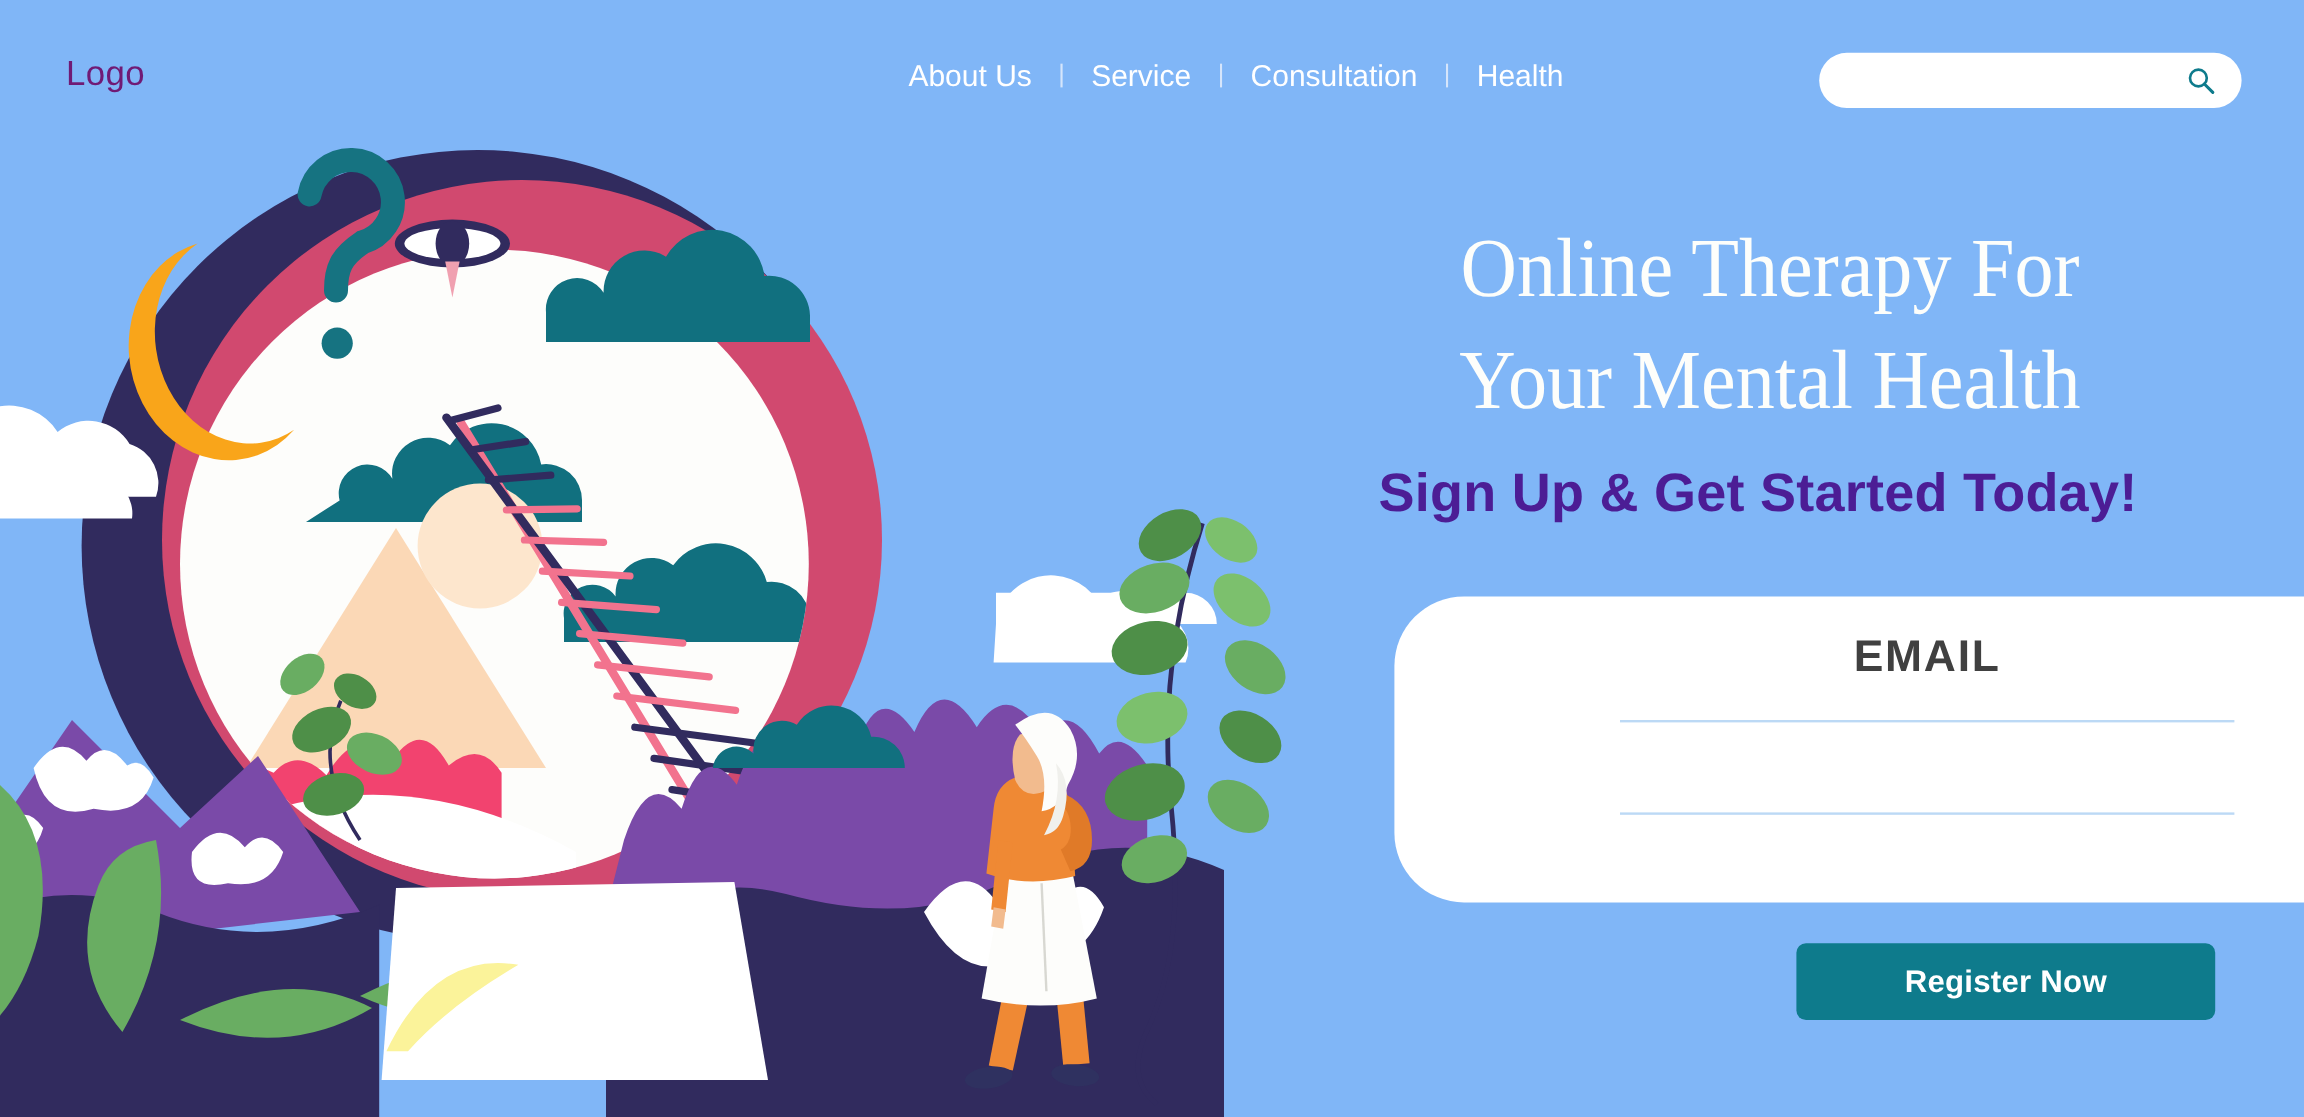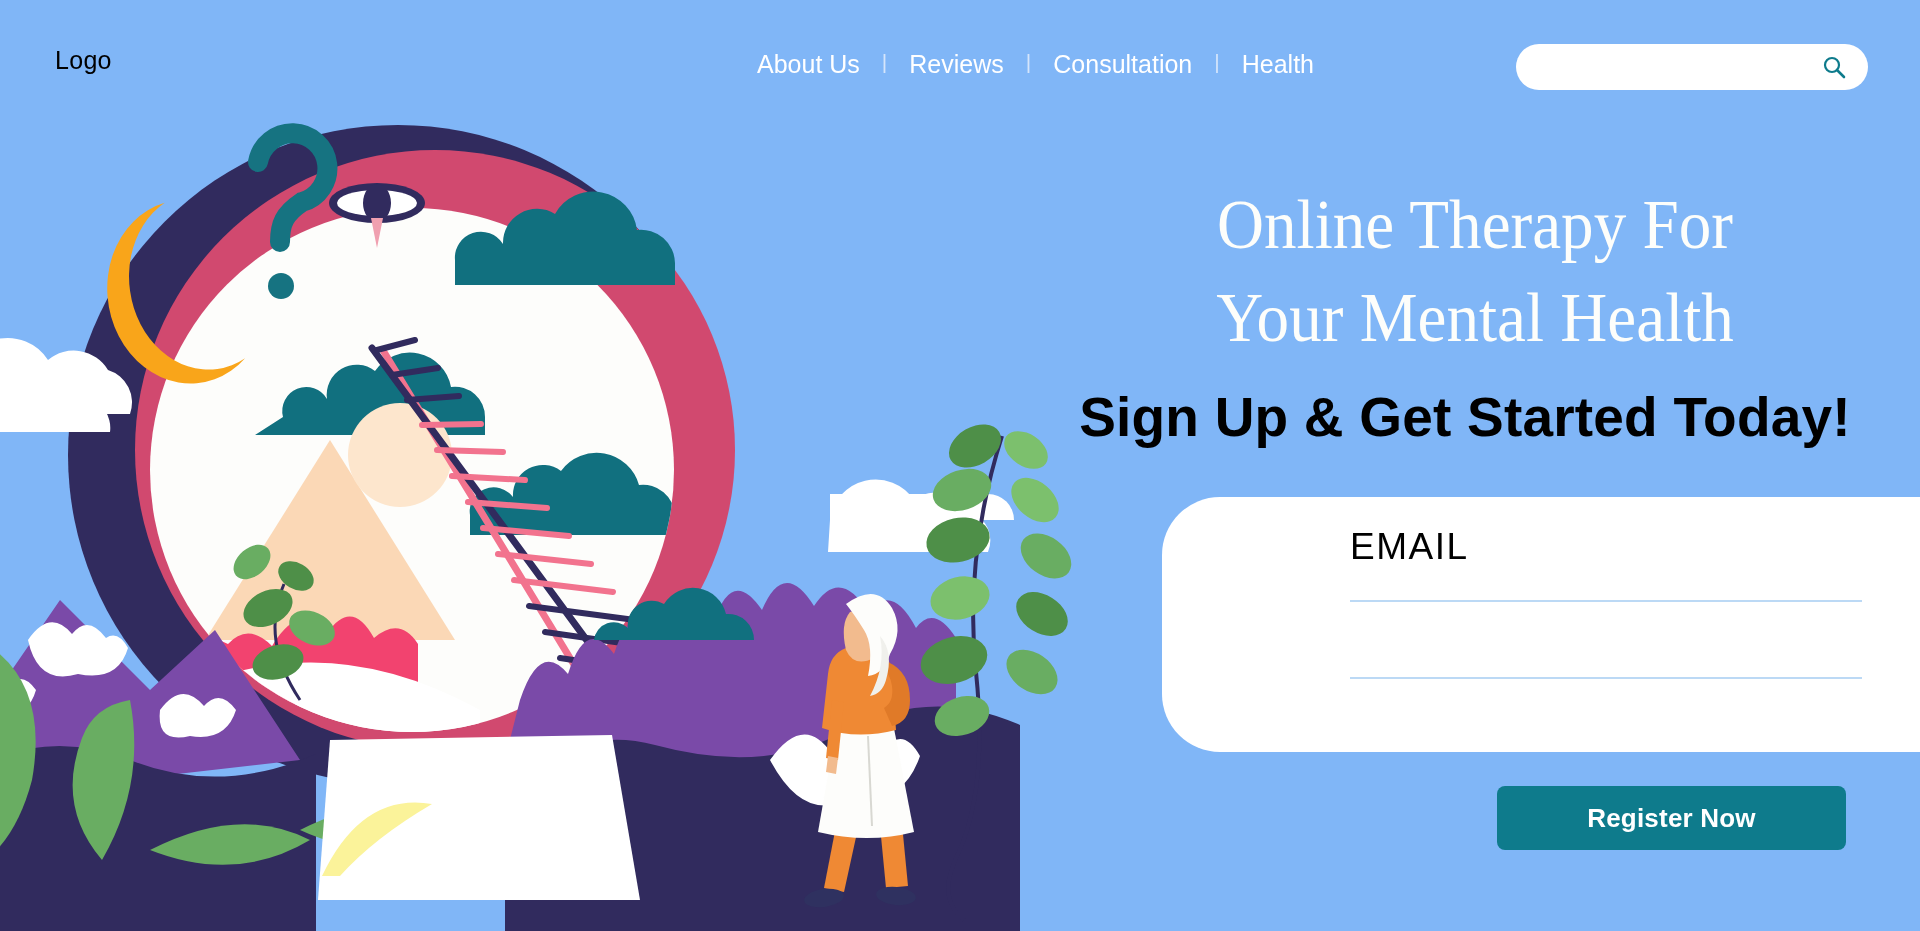--- a/index.html
+++ b/index.html
@@ -11,21 +11,21 @@
   }
   .page { position:relative; width:1920px; height:931px; overflow:hidden; background:#80b6f7; }
 
   
   .navbar {
     position:absolute; top:0; left:0; width:1920px; height:120px;
     display:flex; align-items:center; z-index:40;
   }
   .logo {
     position:absolute; left:55px; top:46px;
-    color:#000000; font-size:25px; letter-spacing:.3px;
+    color:#701a75; font-size:29px; letter-spacing:.3px;
   }
   .navlinks {
     position:absolute; left:735px; top:50px;
     display:flex; gap:0px;
   }
   .navlinks a {
     color:#ffffff; font-size:25px; text-decoration:none;
     padding:0 22px; white-space:nowrap;
   }
   .navsep { color:#e4eefc; font-size:21px; opacity:.85; }
@@ -46,34 +46,34 @@
     width:760px; text-align:center;
     color:#fdfefb;
     font-family:"Liberation Serif", serif;
     font-size:70px; line-height:93px; font-weight:400;
     transform:scaleX(.93); transform-origin:center top;
     letter-spacing:0px; white-space:nowrap;
   }
   .subhead {
     position:absolute; right:60px; top:385px;
     width:790px; text-align:center;
-    color:#000000; font-size:55px; font-weight:700; letter-spacing:.2px;
+    color:#4c1d95; font-size:45px; font-weight:700; letter-spacing:.2px;
   }
 
   .formcard {
     position:absolute; left:1162px; top:497px; width:758px; height:255px;
     background:#ffffff;
     border-radius:58px 0 0 58px;
     z-index:20;
   }
   .field { position:absolute; left:188px; width:512px; }
   .field .lbl {
-    display:block; text-align:left;
-    color:#000000; font-size:37px; letter-spacing:1.5px;
-    font-weight:400; line-height:42px;
+    display:block; text-align:center;
+    color:#404040; font-size:37px; letter-spacing:1.5px;
+    font-weight:700; line-height:42px;
   }
   .field input {
     display:block; width:100%; height:34px; border:none; outline:none;
     border-bottom:2px solid #bcd9f5; background:transparent; text-align:right;
     font-family:"Liberation Sans", sans-serif; font-size:26px; color:#4a6d9e;
   }
   .field-email { top:29px; }
   .field-pass  { top:148px; }
 
   .register-btn {
@@ -259,21 +259,21 @@
 
     </g>
   </svg>
 
   <div class="navbar">
     <div class="logo">Logo</div>
 
     <nav class="navlinks">
       <a href="#">About Us</a>
       <span class="navsep">|</span>
-      <a href="#">Reviews</a>
+      <a href="#">Service</a>
       <span class="navsep">|</span>
       <a href="#">Consultation</a>
       <span class="navsep">|</span>
       <a href="#">Health</a>
     </nav>
 
     <div class="searchbox">
       <input type="text" placeholder="" style="">
       <svg class="search-icon" viewBox="0 0 24 24">
         <circle cx="10" cy="10" r="7" fill="none" stroke="#0e7b8c" stroke-width="2.2"></circle>

